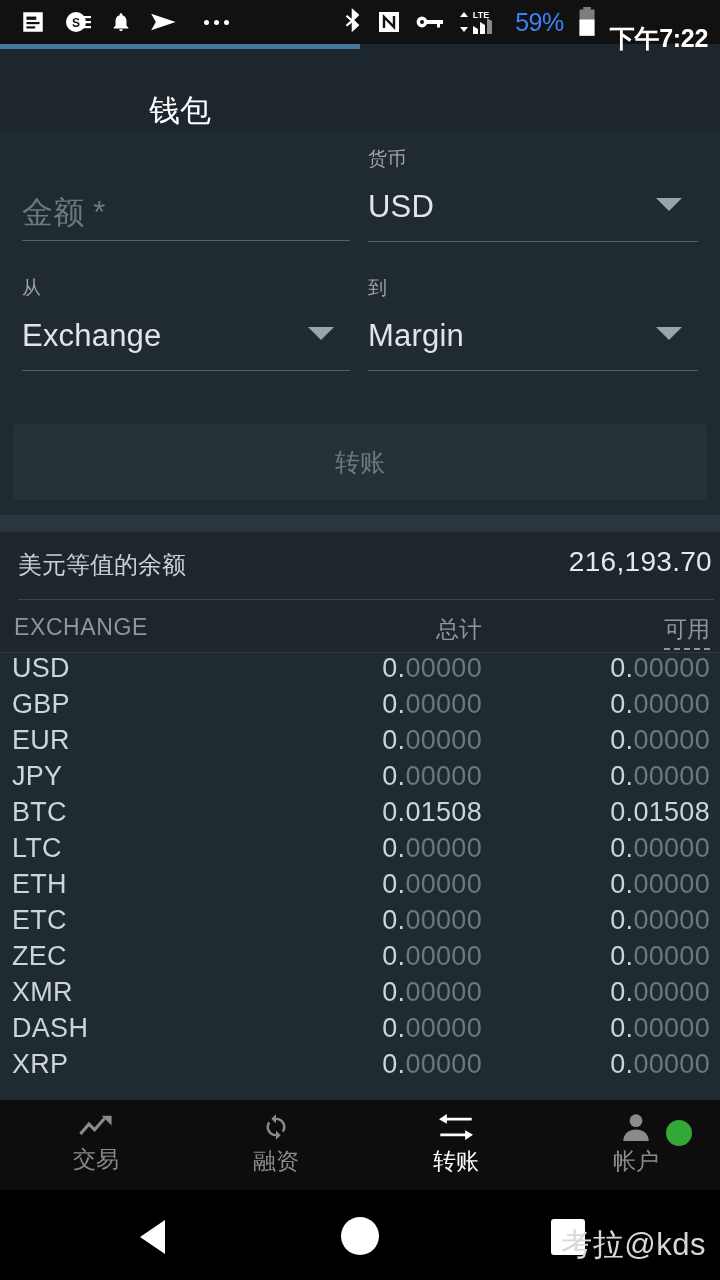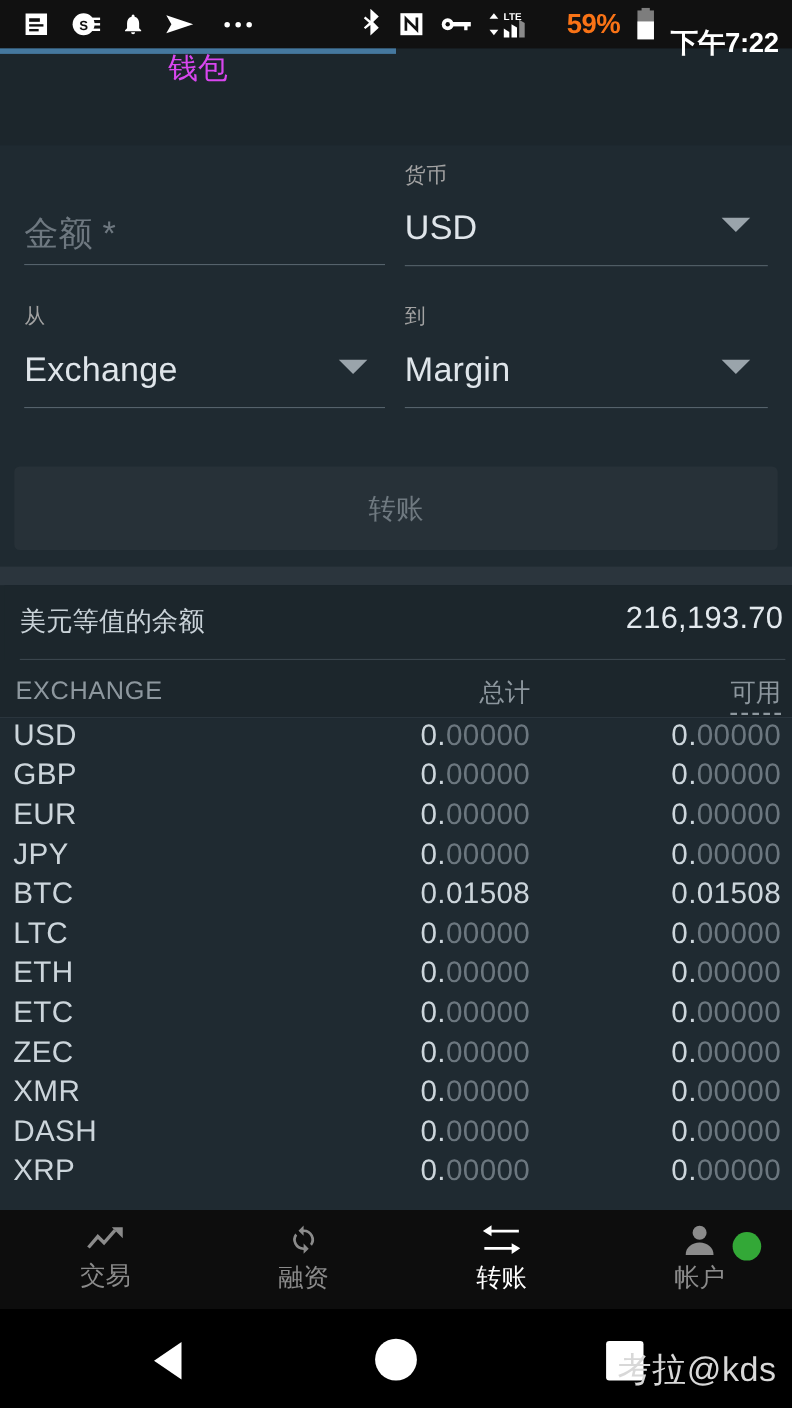--- a/index.html
+++ b/index.html
@@ -14,29 +14,29 @@
   
   .statusbar{
     position:absolute;left:0;top:0;width:720px;height:44px;
     background:#111111;display:flex;align-items:center;
   }
   .sb-left{display:flex;align-items:center;gap:18px;padding-left:20px;}
   .sb-right{display:flex;align-items:center;gap:14px;margin-left:auto;padding-right:12px;}
   .sb-ico{display:block;fill:#ffffff;}
   .sb-dots{display:flex;gap:5px;align-items:center;margin-left:8px;margin-right:10px;}
   .sb-dots i{width:5px;height:5px;border-radius:50%;background:#ffffff;display:block;}
-  .sb-pct{color:#f97316;font-size:25px;font-weight:bold;letter-spacing:-0.5px;margin-left:15px;}
+  .sb-pct{color:#3b82f6;font-size:25px;font-weight:normal;letter-spacing:-0.5px;}
   .sb-time{color:#ffffff;font-size:25px;font-weight:bold;letter-spacing:-0.3px;margin-top:32px;}
 
   
   .tabs{position:absolute;left:0;top:44px;width:720px;height:88px;}
   .tab{
     position:absolute;top:0;height:88px;width:360px;
-    display:flex;align-items:flex-start;justify-content:center;
-    font-size:27px;color:#d946ef;
+    display:flex;align-items:flex-end;justify-content:center;
+    font-size:31px;color:#ffffff;
   }
   .tab.left{left:0;background:#1c262c;}
   .tab.right{left:360px;background:#2b353d;}
   .tab-indicator{position:absolute;left:0;top:0;width:360px;height:5px;background:#45789f;}
 
   
   .card{
     position:absolute;left:0;top:132px;width:720px;height:383px;
     background:#1f2a31;
   }

